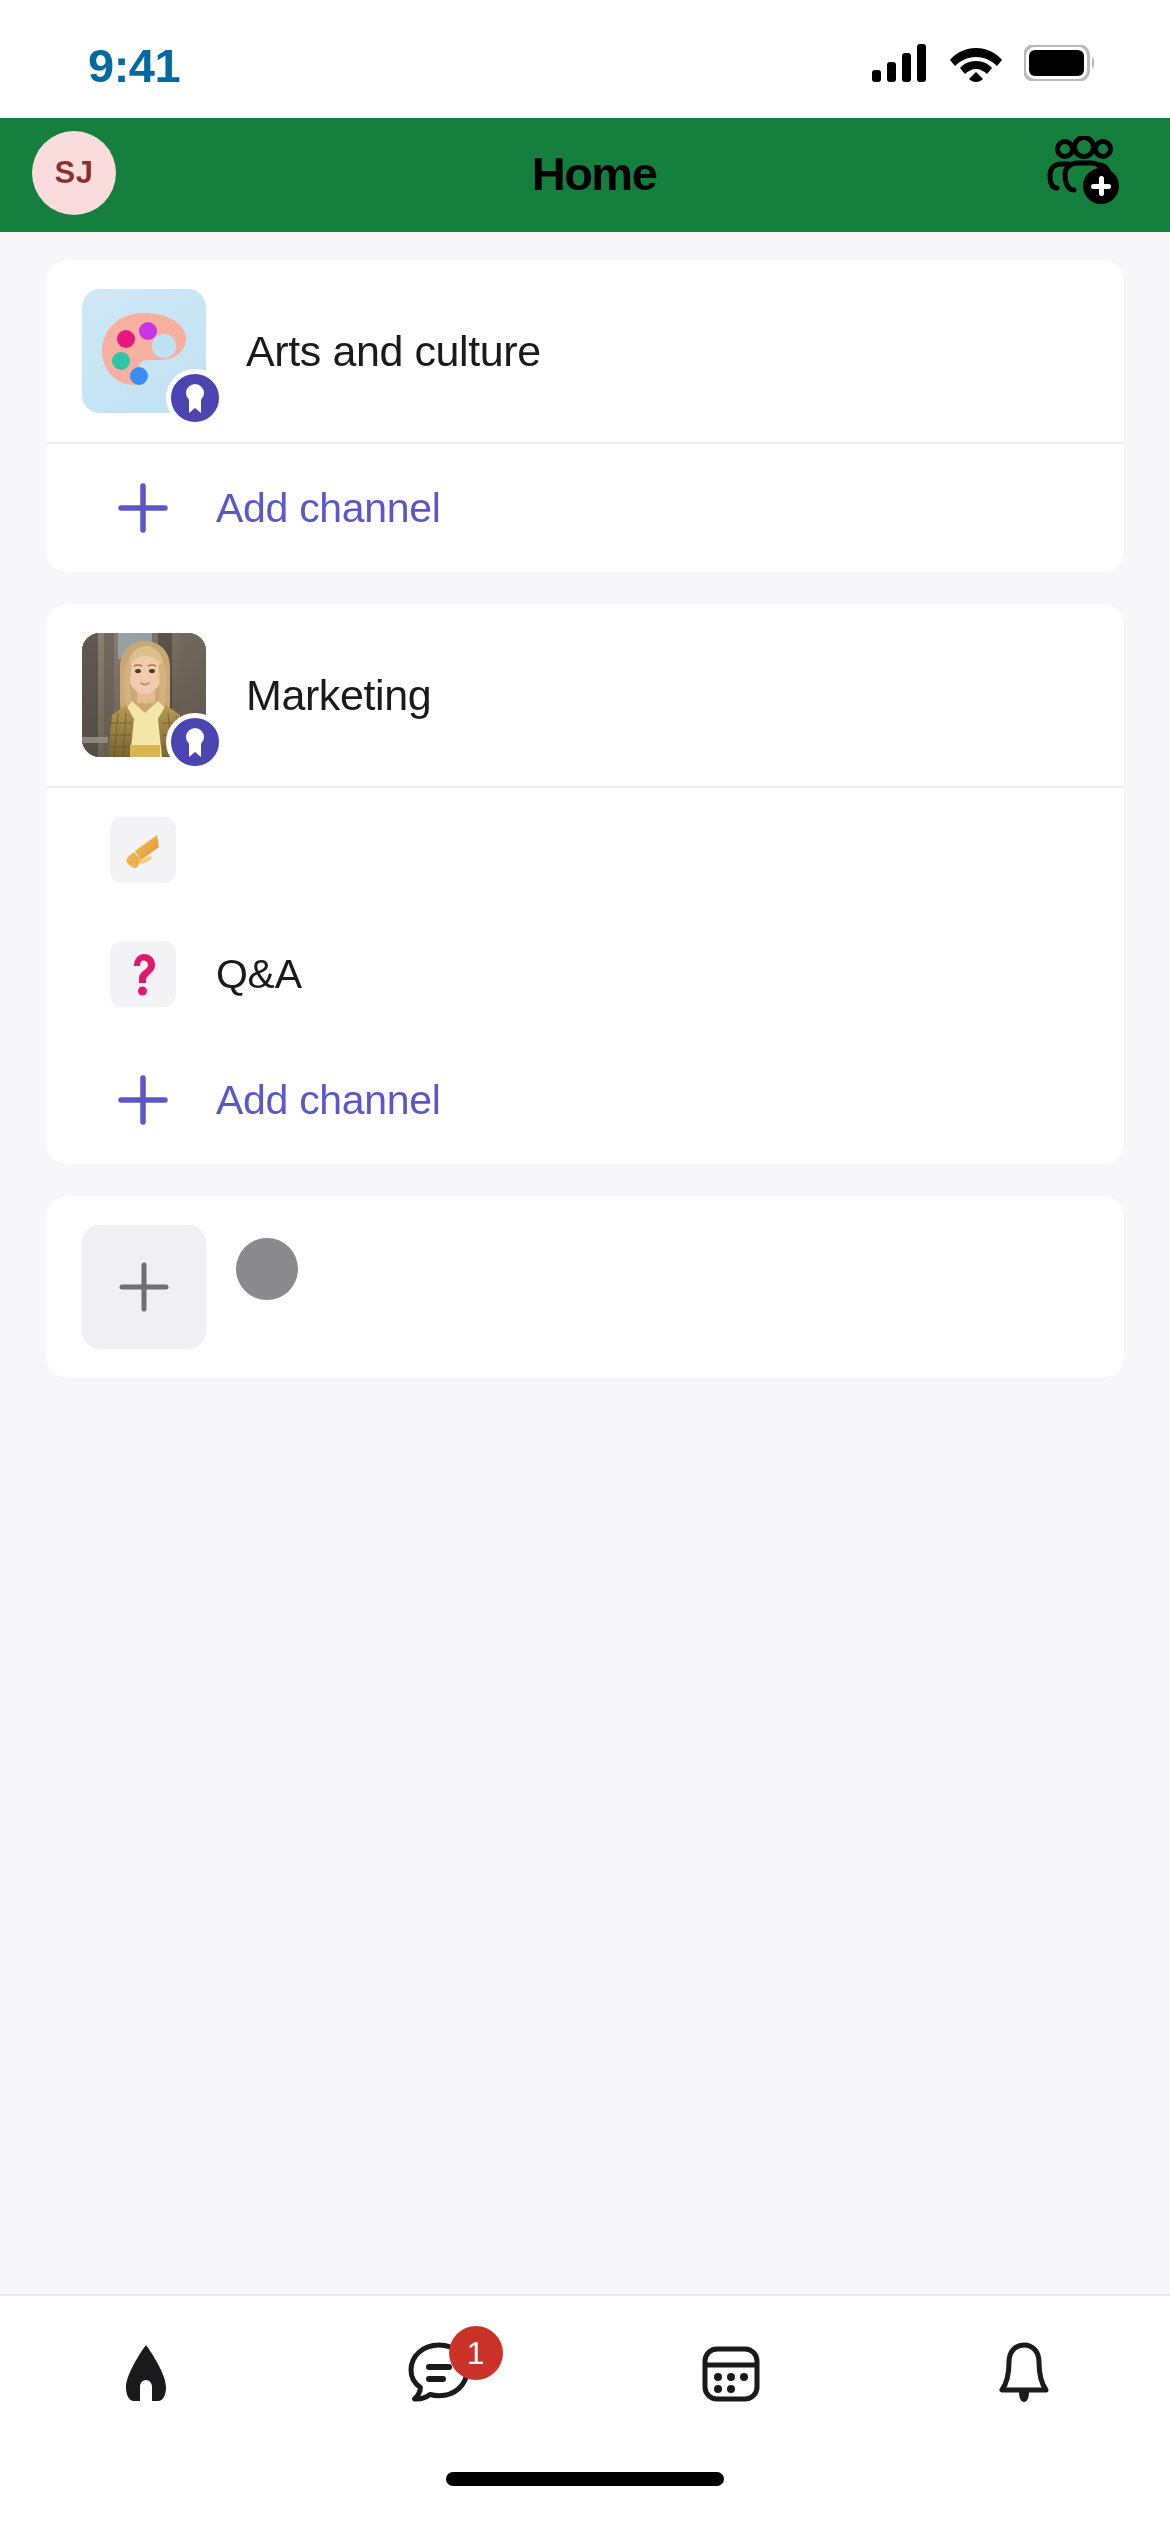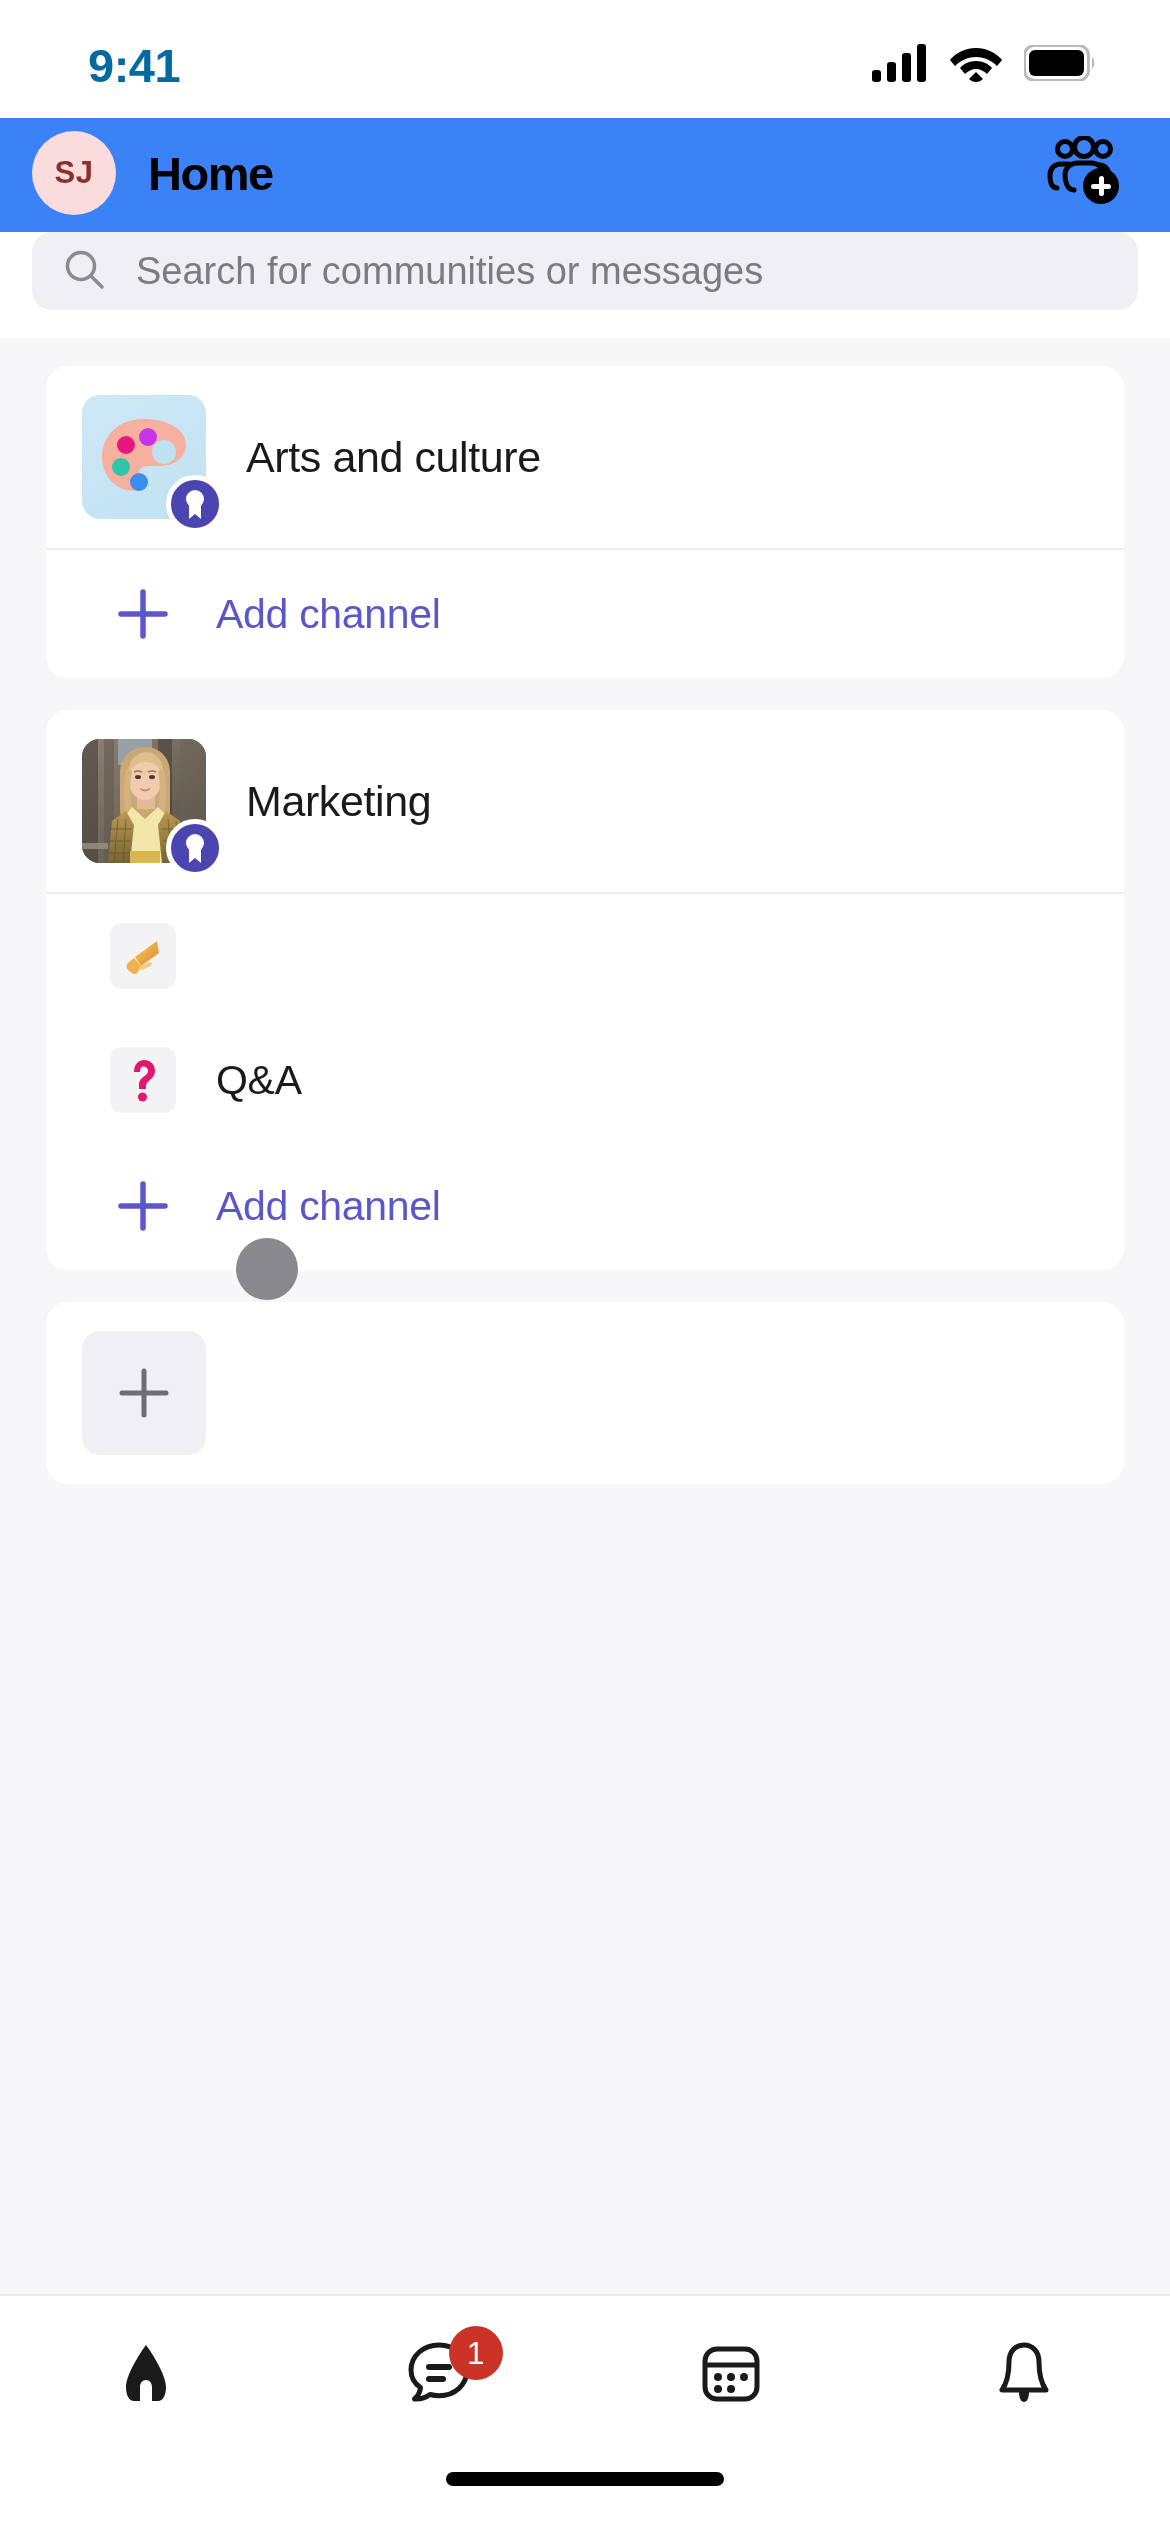--- a/index.html
+++ b/index.html
@@ -23,23 +23,23 @@
     padding:0 74px 0 88px; flex:0 0 auto;
   }
   .status-time {
     font-size:47px; font-weight:700; color:#0369a1;
     letter-spacing:-0.5px; padding-top:12px;
   }
   .status-icons { display:flex; align-items:center; gap:22px; padding-top:12px; }
 
   
   .navbar {
-    background:#3b82f6; flex:0 0 auto;
+    background:#15803d; flex:0 0 auto;
     padding:10px 40px 14px 32px;
-    display:flex; align-items:center;
+    display:flex; align-items:center;text-align:center;
   }
   .avatar {
     width:84px; height:84px; border-radius:50%;
     background:#fadcdc; color:#8c2f2f;
     display:flex; align-items:center; justify-content:center;
     font-size:31px; font-weight:600; letter-spacing:0.5px;
     flex:0 0 auto;
   }
   .nav-title {
     font-size:47px; font-weight:700; color:#000;
@@ -209,31 +209,20 @@
           <path d="M27 54 C20 54 18 45 18 39 C18 31 24 27 31 27 L44 27 C51 27 56 31 56 39 C56 42 55.6 45.5 54.5 48" fill="none" stroke="#000" stroke-width="5" stroke-linecap="round"></path>
           <path d="M62 40 C62 33 58 29 52 29" fill="none" stroke="#000" stroke-width="5" stroke-linecap="round"></path>
           <circle cx="54" cy="50" r="18" fill="#000"></circle>
           <rect x="52" y="40" width="5" height="20" rx="2.5" fill="#fff"></rect>
           <rect x="44" y="48" width="20" height="5" rx="2.5" fill="#fff"></rect>
         </svg>
       </span>
     </div>
   </div>
 
-  <div class="searchwrap">
-    <div class="searchbar">
-      <span>
-        <svg width="44" height="44" viewBox="0 0 44 44">
-          <circle cx="19" cy="19" r="13.5" fill="none" stroke="#8a8a90" stroke-width="3.5"></circle>
-          <line x1="29" y1="29" x2="40" y2="40" stroke="#8a8a90" stroke-width="3.5" stroke-linecap="round"></line>
-        </svg>
-      </span>
-      <div class="search-ph">Search for communities or messages</div>
-    </div>
-  </div>
 
   <div class="body">
 
     <div class="card">
       <div class="row community-row">
         <div class="comm-avatar">
           <div class="comm-thumb thumb-arts">
             <svg class="palette-svg" viewBox="0 0 124 124">
               <path d="M62 24 C36 24 20 41 20 62 C20 81 34 96 52 96 C61 96 61 88 58 83 C55 77 58 71 66 71 L78 71 C93 71 104 62 104 50 C104 34 85 24 62 24 Z" fill="#f7b0a0"></path>
               <circle cx="82" cy="57" r="12" fill="#bfe2f3"></circle>

